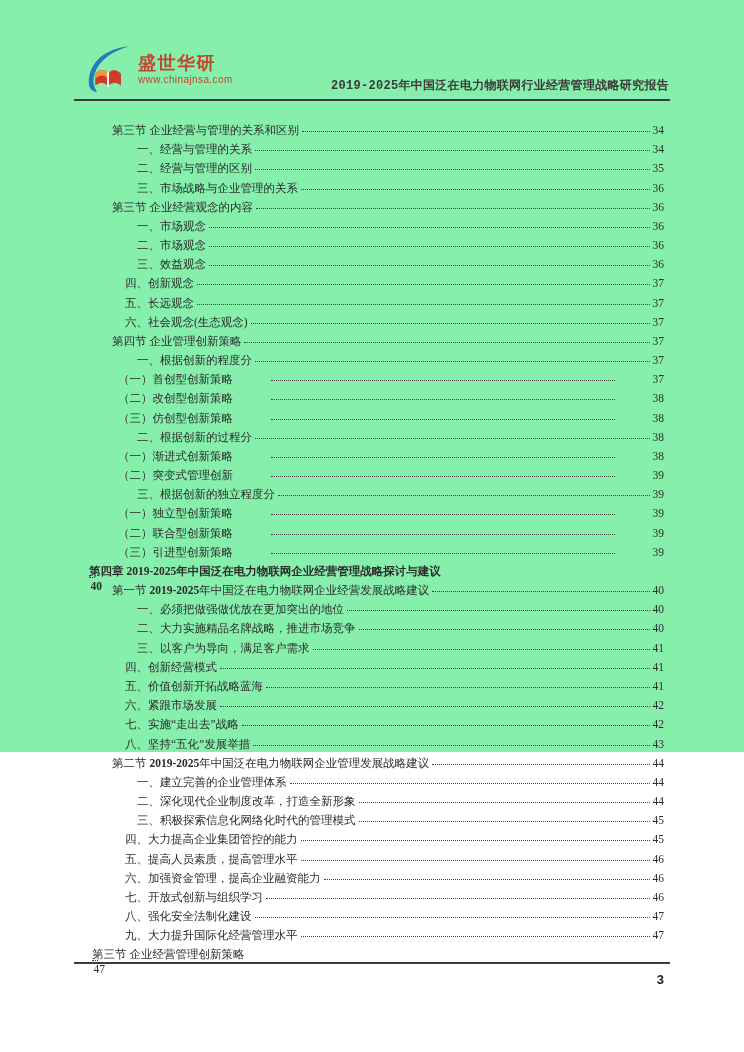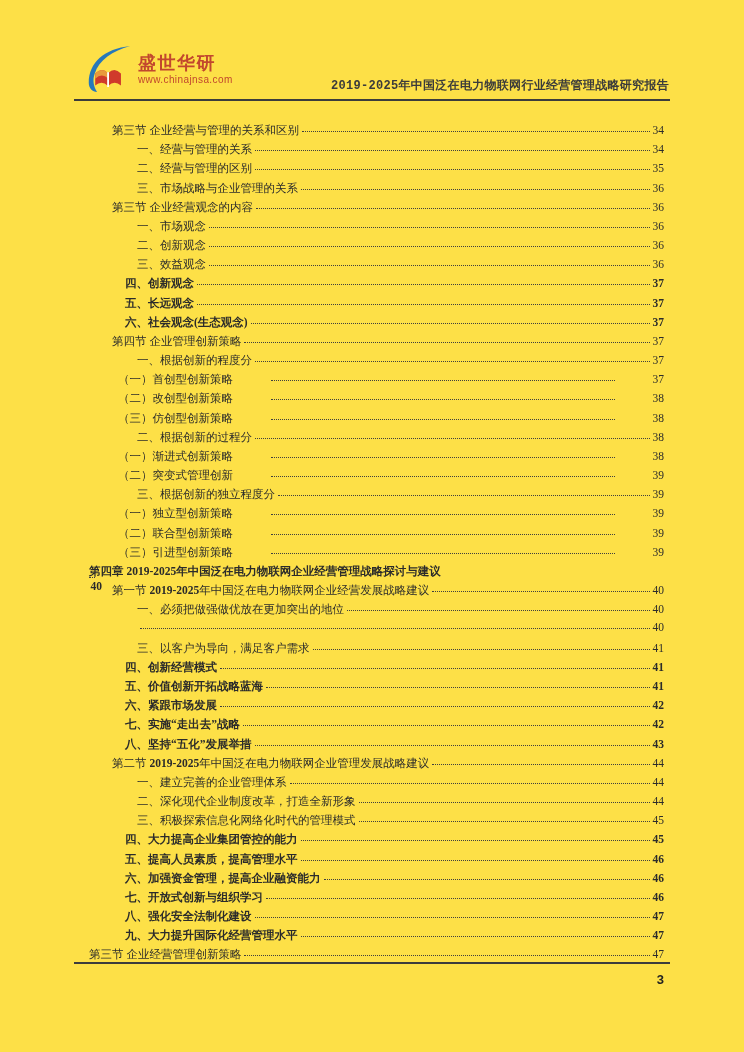--- a/index.html
+++ b/index.html
@@ -4,21 +4,21 @@
 <style>
   * { box-sizing: border-box; margin: 0; padding: 0; }
   html, body { background: #ffffff; }
   body {
     width: 744px; height: 1052px;
     font-family: "Liberation Serif", "DejaVu Serif", serif;
     color: #2e2e2e;
     position: relative;
     overflow: hidden;
   }
-  .page { position: relative; width: 744px; height: 1052px; background: #fde047; }
+  .page { position: relative; width: 744px; height: 752px; background: #86efac; }
 
   
   .logo { position: absolute; left: 86px; top: 45px; display: flex; align-items: flex-start; }
   .logo-mark { width: 46px; height: 48px; }
   .logo-text { margin-left: 6px; padding-top: 8px; }
   .brand-name {
     font-family: "Liberation Sans", sans-serif;
     font-size: 18px; font-weight: bold; color: #c2472e; letter-spacing: 1.5px; line-height: 20px;
   }
   .brand-url {
@@ -42,23 +42,23 @@
   }
   .toc-label { white-space: nowrap; }
   .toc-dots {
     flex: 1 1 auto; min-width: 6px;
     border-bottom: 1.5px dotted #3f3f3f;
     margin: 0 1px 0 3px; transform: translateY(-2px);
   }
   .toc-page { text-align: right; min-width: 13px; }
   .lvl-chapter       { padding-left: 0;  font-weight: bold; flex-direction: column; }
   .lvl-section       { padding-left: 26px; }
-  .lvl-section-flush { padding-left: 3px; }
+  .lvl-section-flush { padding-left: 3px; flex-direction: column; }
   .lvl-item          { padding-left: 51px; }
-  .lvl-item2         { padding-left: 39px; font-weight: bold; }
+  .lvl-item2         { padding-left: 39px; }
   .lvl-paren         { padding-left: 32px; gap: 35px; }
   .toc-label b { font-weight: bold; margin-top: 27px; }
 
   
   .slogan {
     position: absolute; left: 76px; top: 974px;
     font-size: 11px; font-style: italic; font-weight: bold; letter-spacing: 0.5px;
   }
   .slogan .prefix { color: #4d4d4d; }
   .slogan .hl { color: #1d7cc4; }
@@ -114,21 +114,21 @@
         <span class="toc-label">第三节 企业经营观念的内容</span>
         <span class="toc-dots"></span>
         <span class="toc-page">36</span>
       </div>
       <div class="toc-row lvl-item">
         <span class="toc-label">一、市场观念</span>
         <span class="toc-dots"></span>
         <span class="toc-page">36</span>
       </div>
       <div class="toc-row lvl-item">
-        <span class="toc-label">二、创新观念</span>
+        <span class="toc-label">二、市场观念</span>
         <span class="toc-dots"></span>
         <span class="toc-page">36</span>
       </div>
       <div class="toc-row lvl-item">
         <span class="toc-label">三、效益观念</span>
         <span class="toc-dots"></span>
         <span class="toc-page">36</span>
       </div>
       <div class="toc-row lvl-item2">
         <span class="toc-label">四、创新观念</span>
@@ -214,20 +214,21 @@
         <span class="toc-label"><span>第一节 </span><b>2019-2025</b><span>年中国泛在电力物联网企业经营发展战略建议</span></span>
         <span class="toc-dots"></span>
         <span class="toc-page">40</span>
       </div>
       <div class="toc-row lvl-item">
         <span class="toc-label">一、必须把做强做优放在更加突出的地位</span>
         <span class="toc-dots"></span>
         <span class="toc-page">40</span>
       </div>
       <div class="toc-row lvl-item">
+        <span class="toc-label">二、大力实施精品名牌战略，推进市场竞争</span>
         <span class="toc-dots"></span>
         <span class="toc-page">40</span>
       </div>
       <div class="toc-row lvl-item">
         <span class="toc-label">三、以客户为导向，满足客户需求</span>
         <span class="toc-dots"></span>
         <span class="toc-page">41</span>
       </div>
       <div class="toc-row lvl-item2">
         <span class="toc-label">四、创新经营模式</span>

